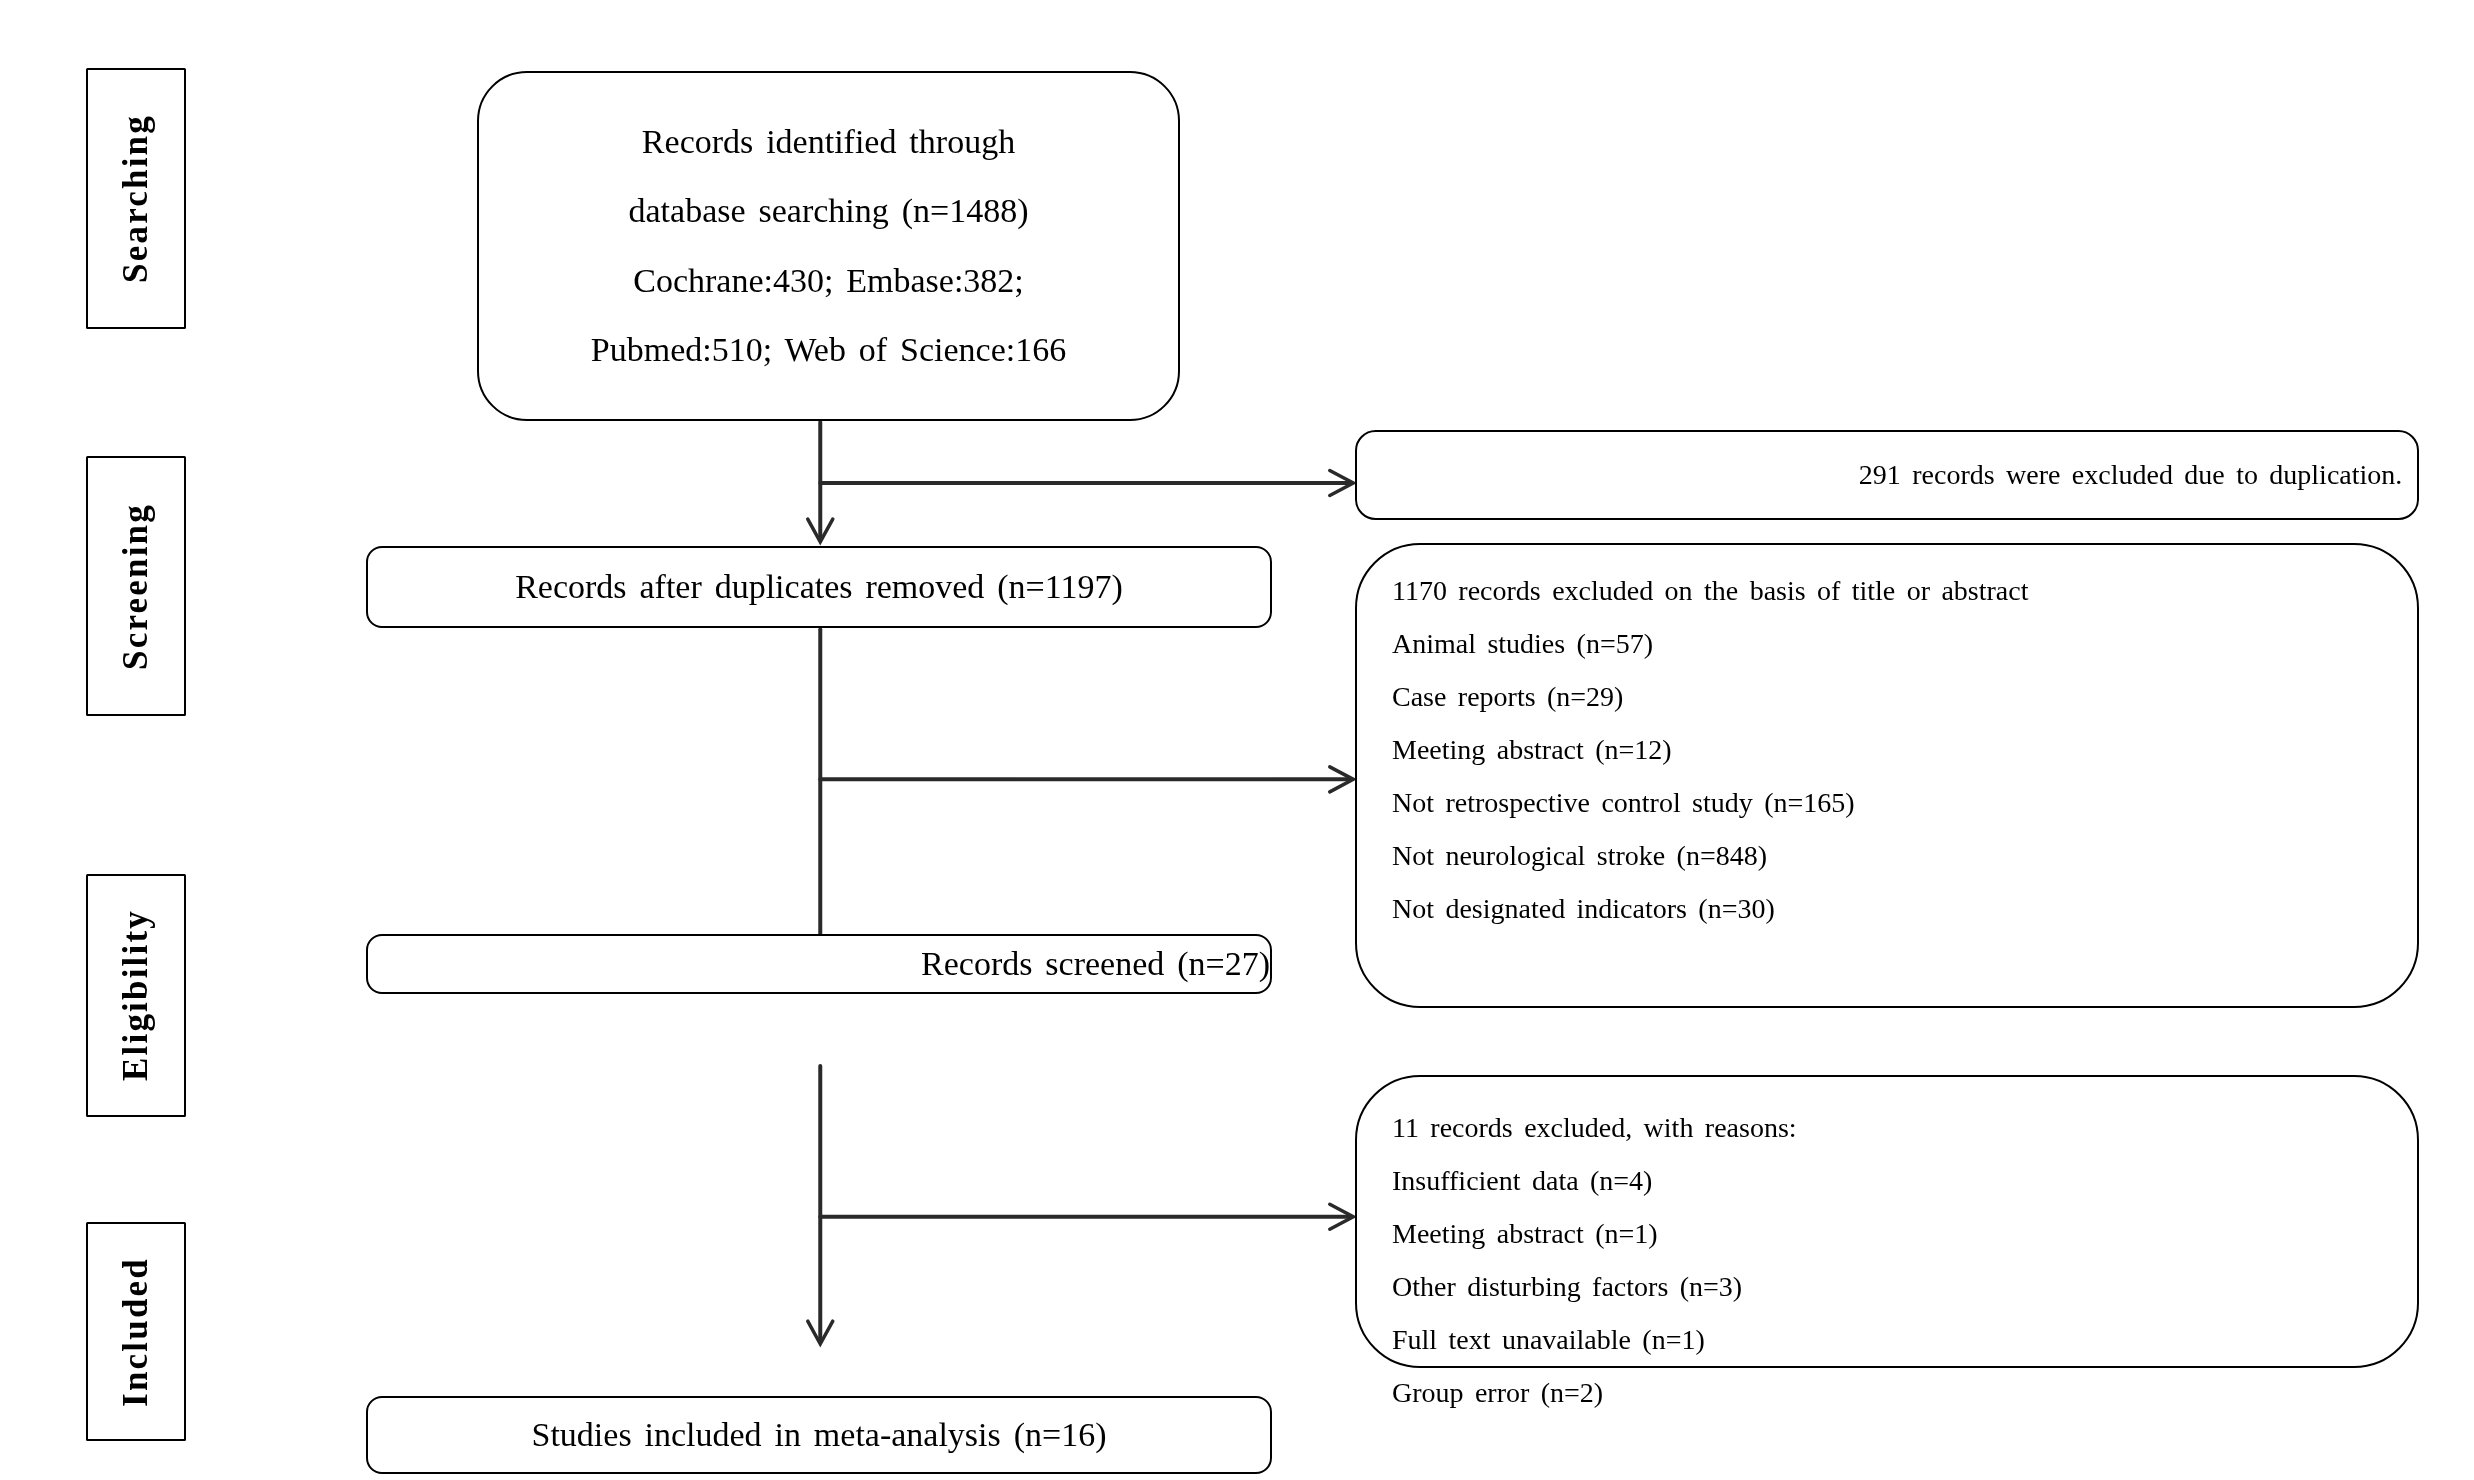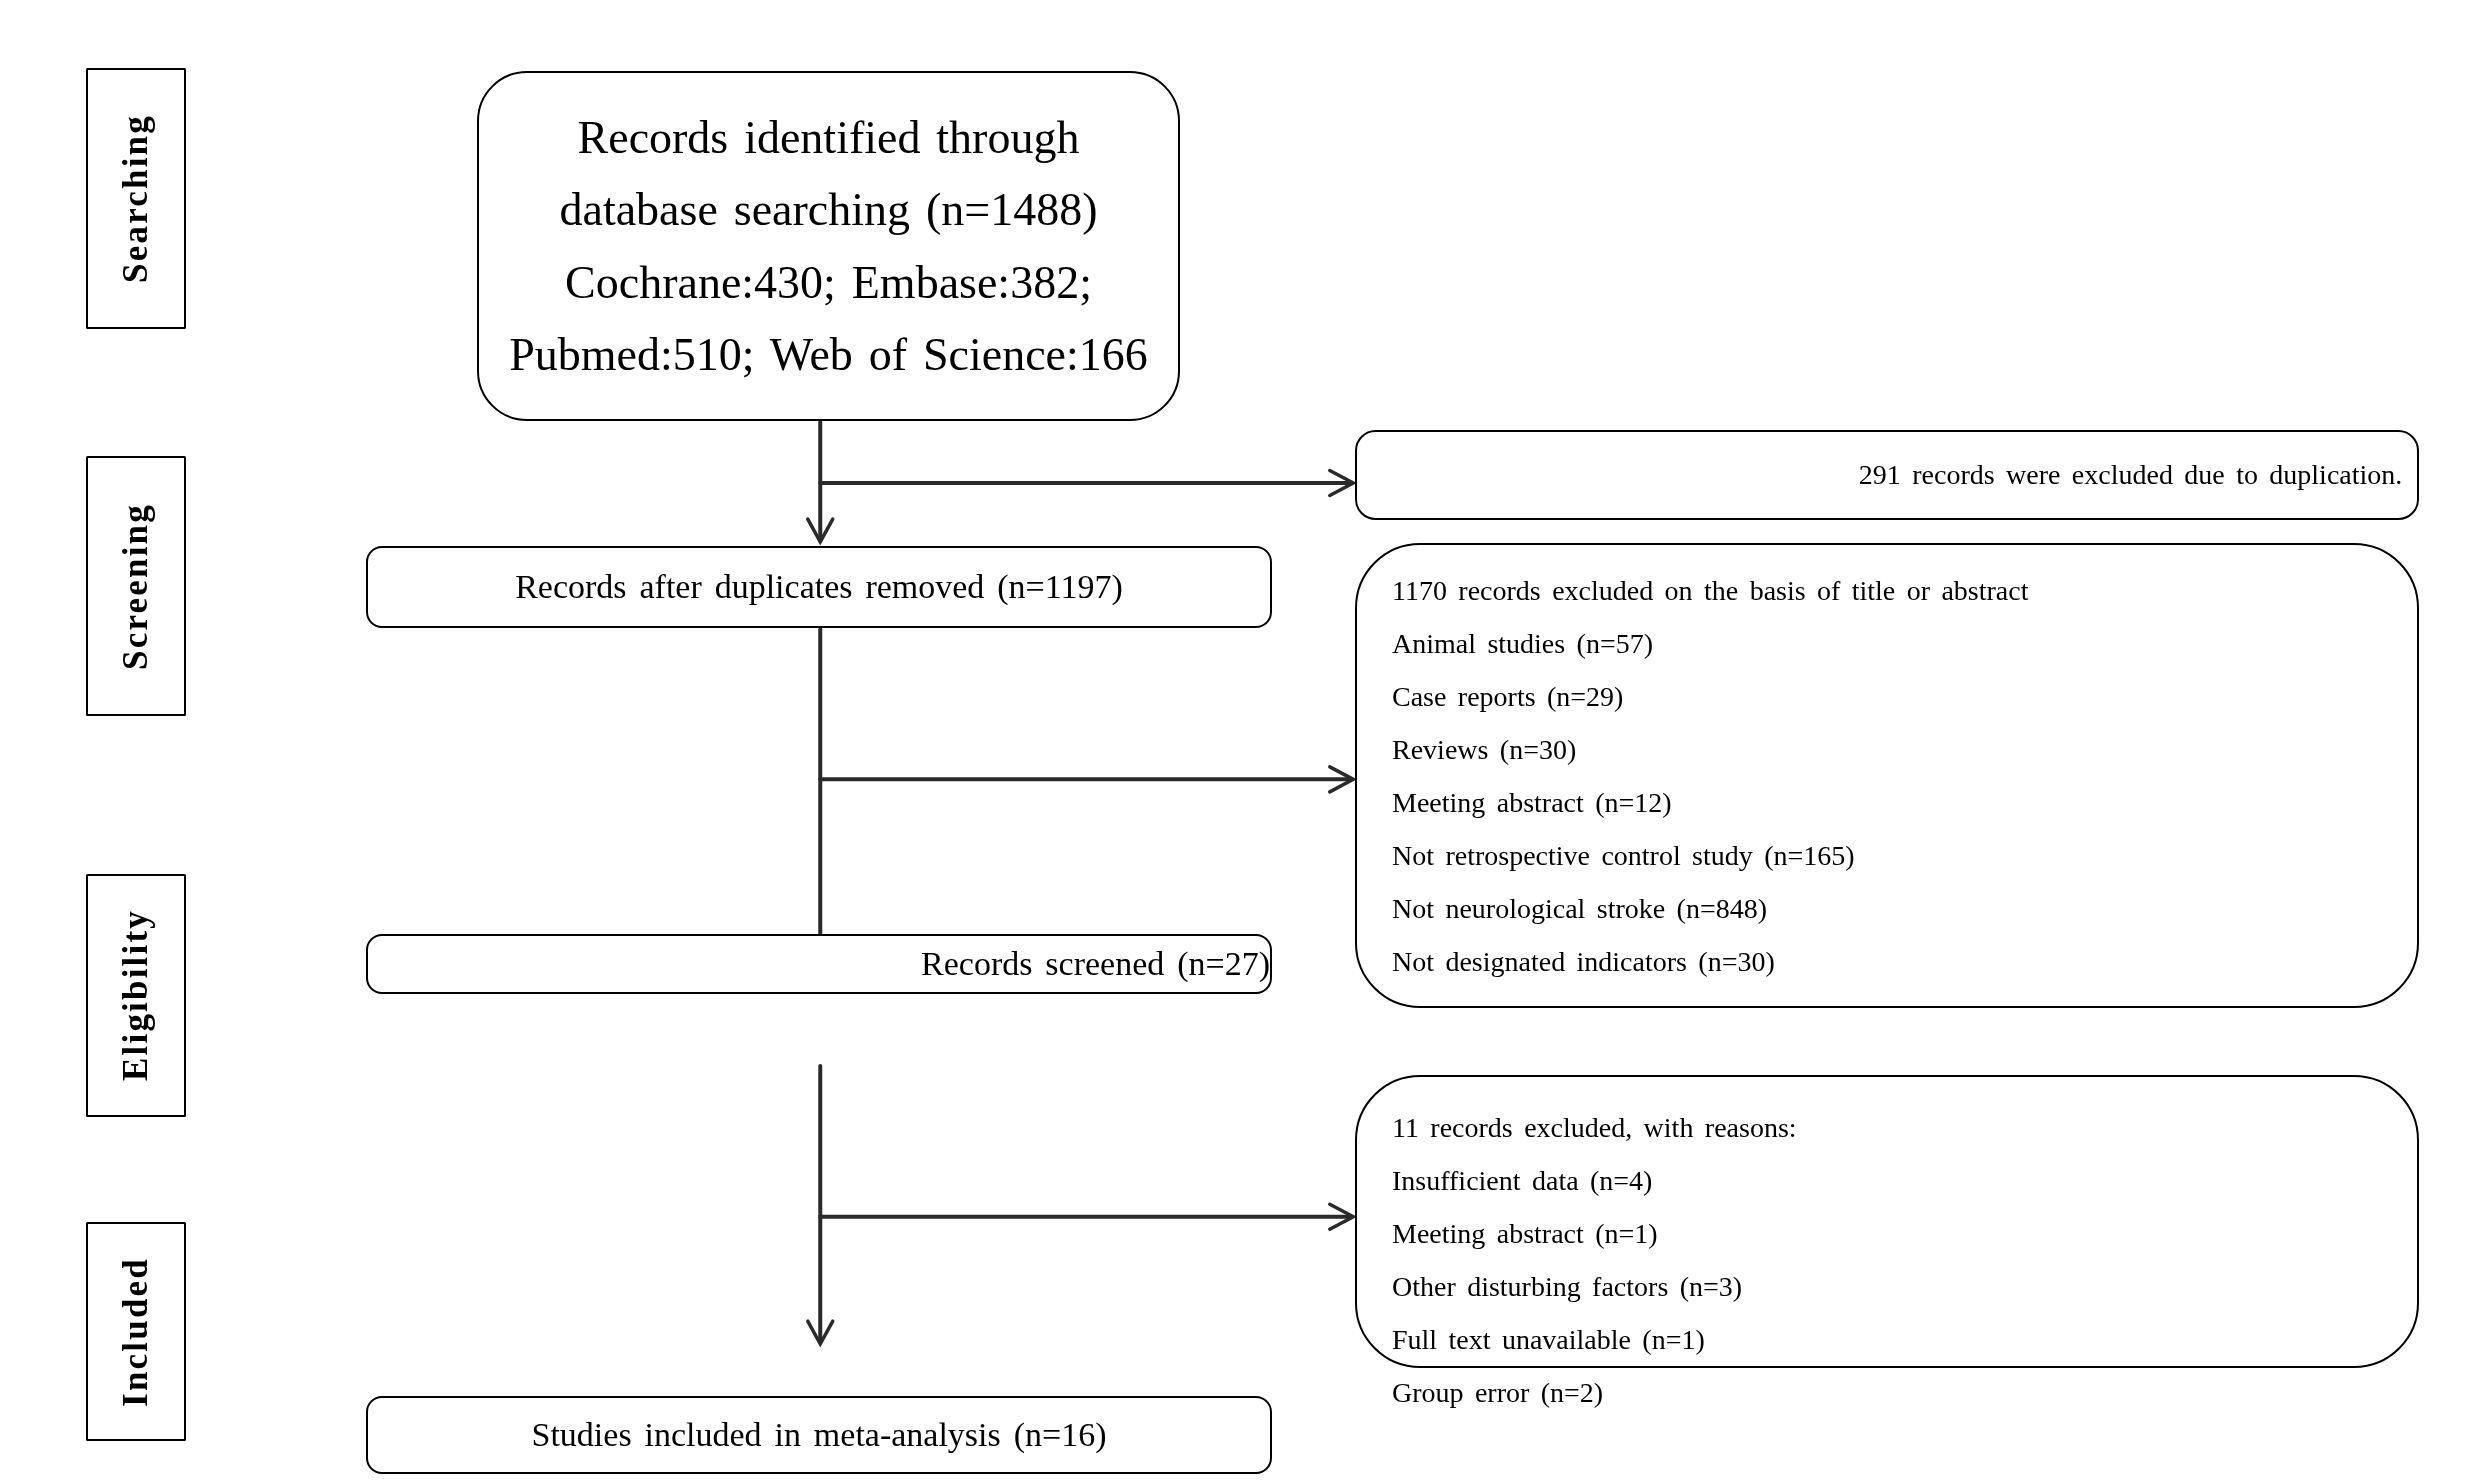--- a/index.html
+++ b/index.html
@@ -40,21 +40,21 @@
   .stage-screening   { top: 456px;  height: 260px; }
   .stage-eligibility { top: 874px; height: 243px; }
   .stage-included    { top: 1222px; height: 219px; }
 
   
   .box-identified {
     left: 477px; top: 71px; width: 703px; height: 350px;
     border-radius: 50px;
     display: flex; flex-direction: column; justify-content: space-evenly;
     text-align: center;
-    font-size: 46px;
+    font-size: 34px;
     word-spacing: 4.4px;
     padding: 19px 8.8px;
   }
 
   
   .mid {
     left: 366px; width: 906px;
     border-radius: 16px;
     display: flex; align-items: center; justify-content: center;
     font-size: 34px;
@@ -149,21 +149,20 @@
   </div>
 
   <div class="box rbox rbox-duplication">
     <span>291 records were excluded due to duplication.</span>
   </div>
 
   <div class="box rbox rbox-title-abstract">
     <div class="txt-line">1170 records excluded on the basis of title or abstract</div>
     <div class="txt-line">Animal studies (n=57)</div>
     <div class="txt-line">Case reports (n=29)</div>
-    <div class="txt-line">Reviews (n=30)</div>
     <div class="txt-line">Meeting abstract (n=12)</div>
     <div class="txt-line">Not retrospective control study (n=165)</div>
     <div class="txt-line">Not neurological stroke (n=848)</div>
     <div class="txt-line">Not designated indicators (n=30)</div>
   </div>
 
   <div class="box rbox rbox-reasons">
     <div class="txt-line">11 records excluded, with reasons:</div>
     <div class="txt-line">Insufficient data (n=4)</div>
     <div class="txt-line">Meeting abstract (n=1)</div>

